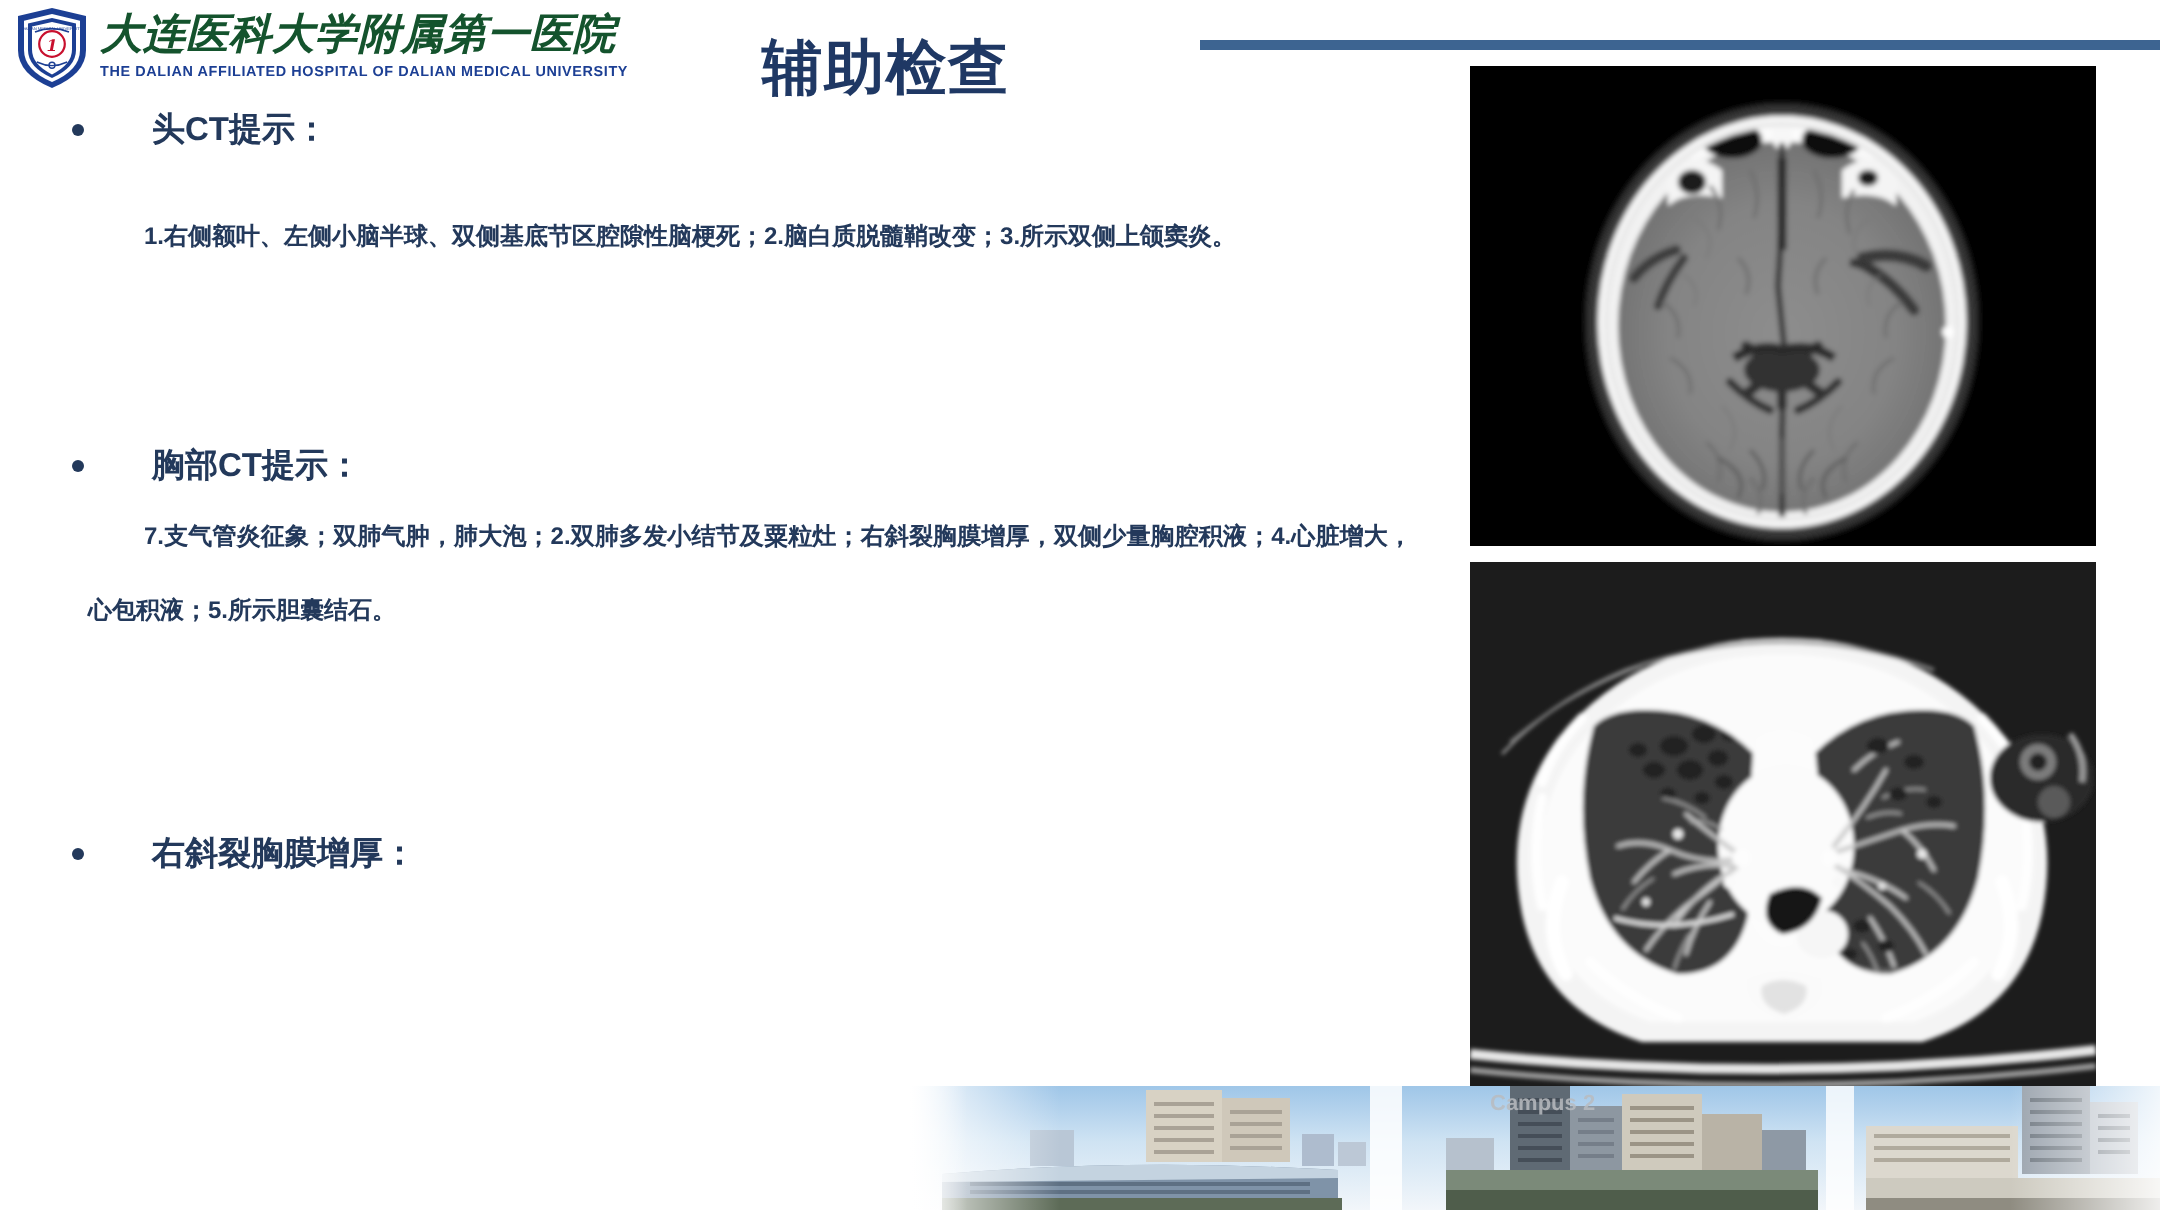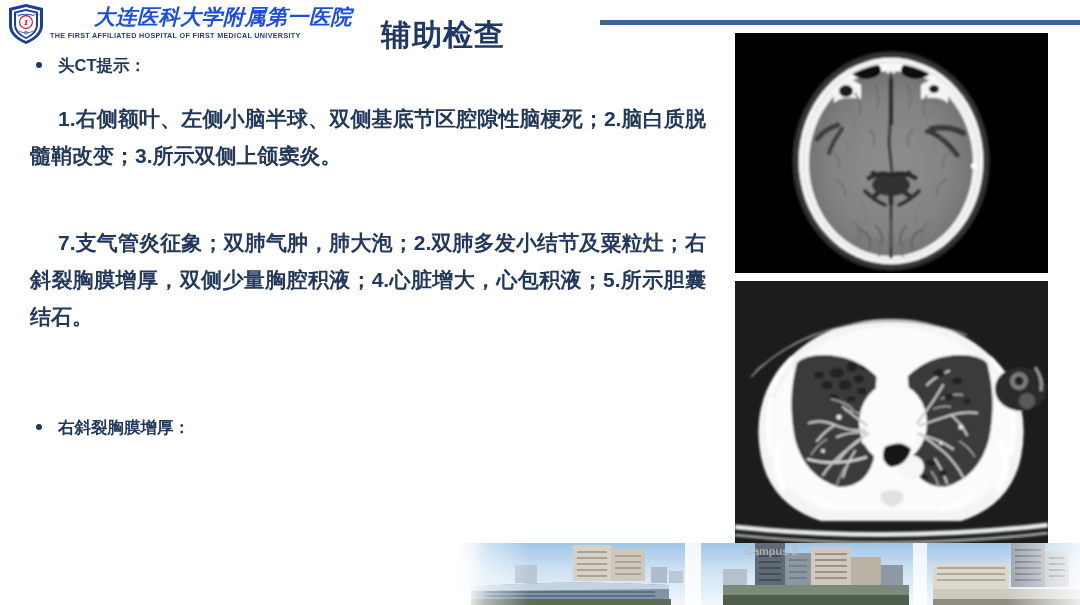--- a/index.html
+++ b/index.html
@@ -31,25 +31,24 @@
     position: absolute;
     left: 50px; top: 4px;
     width: 282px;
     height: 40px;
   }
   #logo-cn-name {
     font-family: "DejaVu Serif", "Liberation Serif", serif;
     font-size: 21px;
     font-weight: bold;
     font-style: italic;
-    color: #1d4ed8;
+    color: #14532d;
     letter-spacing: 0.5px;
     line-height: 26px;
     white-space: nowrap;
-    margin-left: 44px;
   }
   #logo-en-name {
     font-size: 7.2px;
     font-weight: bold;
     color: #1c3f94;
     letter-spacing: 0.32px;
     white-space: nowrap;
     line-height: 10px;
     margin-top: 1px;
   }
@@ -74,38 +73,38 @@
   
   #content {
     position: absolute;
     left: 0; top: 52px;
     width: 720px;
     height: 480px;
   }
   .section { position: absolute; left: 0; width: 720px; }
   .section-head {
     position: relative;
-    padding-left: 58px;
+    padding-left: 76px;
     font-size: 16.5px;
     font-weight: bold;
     color: #23395b;
     line-height: 26px;
     white-space: nowrap;
   }
   .bullet {
     position: absolute;
     left: 36px; top: 10px;
     width: 6px; height: 6px;
     border-radius: 50%;
     background: #23395b;
   }
   .section-body {
-    padding-left: 30px;
+    padding-left: 44px;
     padding-right: 14px;
-    font-size: 21px;
+    font-size: 12px;
     font-weight: bold;
     color: #23395b;
     line-height: 37px;
     text-indent: 28px;
     text-align: justify;
     text-justify: inter-character;
   }
 
   #section-head-ct { top: 0px; }
   #section-chest-ct { top: 168px; }
@@ -161,38 +160,42 @@
       <path d="M12.4 28 Q20 31.6 27.6 28" fill="none" stroke="#1c3f94" stroke-width="0.7"></path>
       <g fill="#1c3f94" font-size="2.1" font-family="Liberation Sans, sans-serif" text-anchor="middle">
         <text x="20" y="12.2">DALIAN MEDICAL UNIVERSITY</text>
       </g>
       <circle cx="20" cy="29.6" r="1.5" fill="none" stroke="#1c3f94" stroke-width="0.7"></circle>
     </svg>
   </div>
 
   <div id="logo-wordmark">
     <div id="logo-cn-name">大连医科大学附属第一医院</div>
-    <div id="logo-en-name">THE FIRST AFFILIATED HOSPITAL OF FIRST MEDICAL UNIVERSITY</div>
+    <div id="logo-en-name">THE DALIAN AFFILIATED HOSPITAL OF DALIAN MEDICAL UNIVERSITY</div>
   </div>
 
   <div id="slide-title">辅助检查</div>
   <div id="header-rule"></div>
 </div>
 
 <div id="content">
 
   <div class="section" id="section-head-ct">
     <div class="section-head">
       <span class="bullet"></span>
       <span>头CT提示：</span>
     </div>
     <div class="section-body">1.右侧额叶、左侧小脑半球、双侧基底节区腔隙性脑梗死；2.脑白质脱髓鞘改变；3.所示双侧上颌窦炎。</div>
   </div>
 
   <div class="section" id="section-chest-ct">
+    <div class="section-head">
+      <span class="bullet"></span>
+      <span>胸部CT提示：</span>
+    </div>
     <div class="section-body">7.支气管炎征象；双肺气肿，肺大泡；2.双肺多发小结节及粟粒灶；右斜裂胸膜增厚，双侧少量胸腔积液；4.心脏增大，心包积液；5.所示胆囊结石。</div>
   </div>
 
   <div class="section" id="section-abd-us">
     <div class="section-head">
       <span class="bullet"></span>
       <span>右斜裂胸膜增厚：</span>
     </div>
   </div>
 </div>

